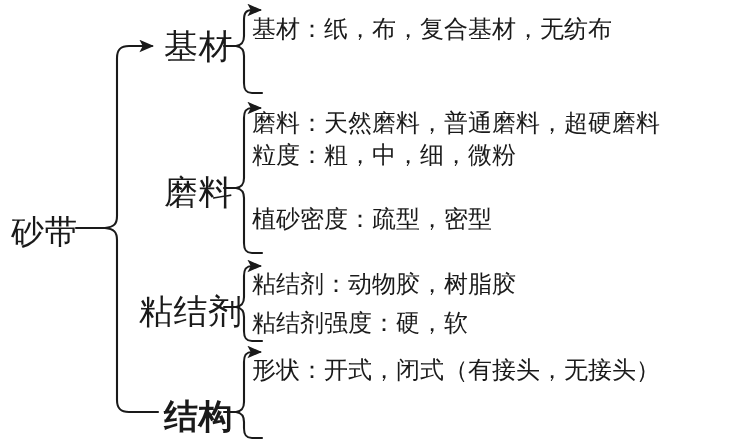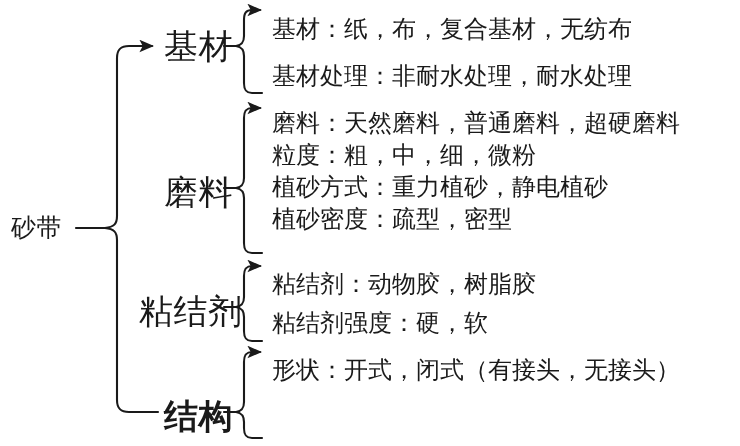--- a/index.html
+++ b/index.html
@@ -25,36 +25,36 @@
     height: 446px;
   }
   .node {
     position: absolute;
     white-space: nowrap;
     color: #1a1a1a;
     font-family: "DejaVu Sans", "Liberation Sans", sans-serif;
     line-height: 1;
   }
   .root-node {
-    font-size: 25px;
+    font-size: 33px;
     left: 11px;
     top: 215px;
     letter-spacing: 0.5px;
   }
   .cat-node {
     font-size: 34px;
     letter-spacing: 0.5px;
   }
   .cat-jicai   { left: 164px; top: 29px; }
   .cat-moliao  { left: 164px; top: 175px; }
   .cat-zhanjie { left: 139px; top: 294px; }
   .cat-jiegou  { left: 164px; top: 399px; font-weight: bold; }
   .leaf-node {
     font-size: 24px;
-    left: 272px;
+    left: 252px;
     letter-spacing: 0px;
   }
 </style>
 </head>
 <body>
 
 <div id="canvas">
 
   <svg id="wires" viewBox="0 0 740 446" xmlns="http://www.w3.org/2000/svg">
     <defs>
@@ -128,22 +128,20 @@
   </svg>
 
   <div class="node root-node">砂带</div>
 
   <div class="node cat-node cat-jicai">基材</div>
   <div class="node cat-node cat-moliao">磨料</div>
   <div class="node cat-node cat-zhanjie">粘结剂</div>
   <div class="node cat-node cat-jiegou">结构</div>
 
   <div class="node leaf-node" style="top:17px;">基材：纸，布，复合基材，无纺布</div>
-  <div class="node leaf-node" style="top:64px;">基材处理：非耐水处理，耐水处理</div>
   <div class="node leaf-node" style="top:143px;">粒度：粗，中，细，微粉</div>
   <div class="node leaf-node" style="top:111px;">磨料：天然磨料，普通磨料，超硬磨料</div>
-  <div class="node leaf-node" style="top:175px;">植砂方式：重力植砂，静电植砂</div>
   <div class="node leaf-node" style="top:207px;">植砂密度：疏型，密型</div>
   <div class="node leaf-node" style="top:272px;">粘结剂：动物胶，树脂胶</div>
   <div class="node leaf-node" style="top:311px;">粘结剂强度：硬，软</div>
   <div class="node leaf-node" style="top:358px;">形状：开式，闭式（有接头，无接头）</div>
 
 </div>
 
 </body></html>

